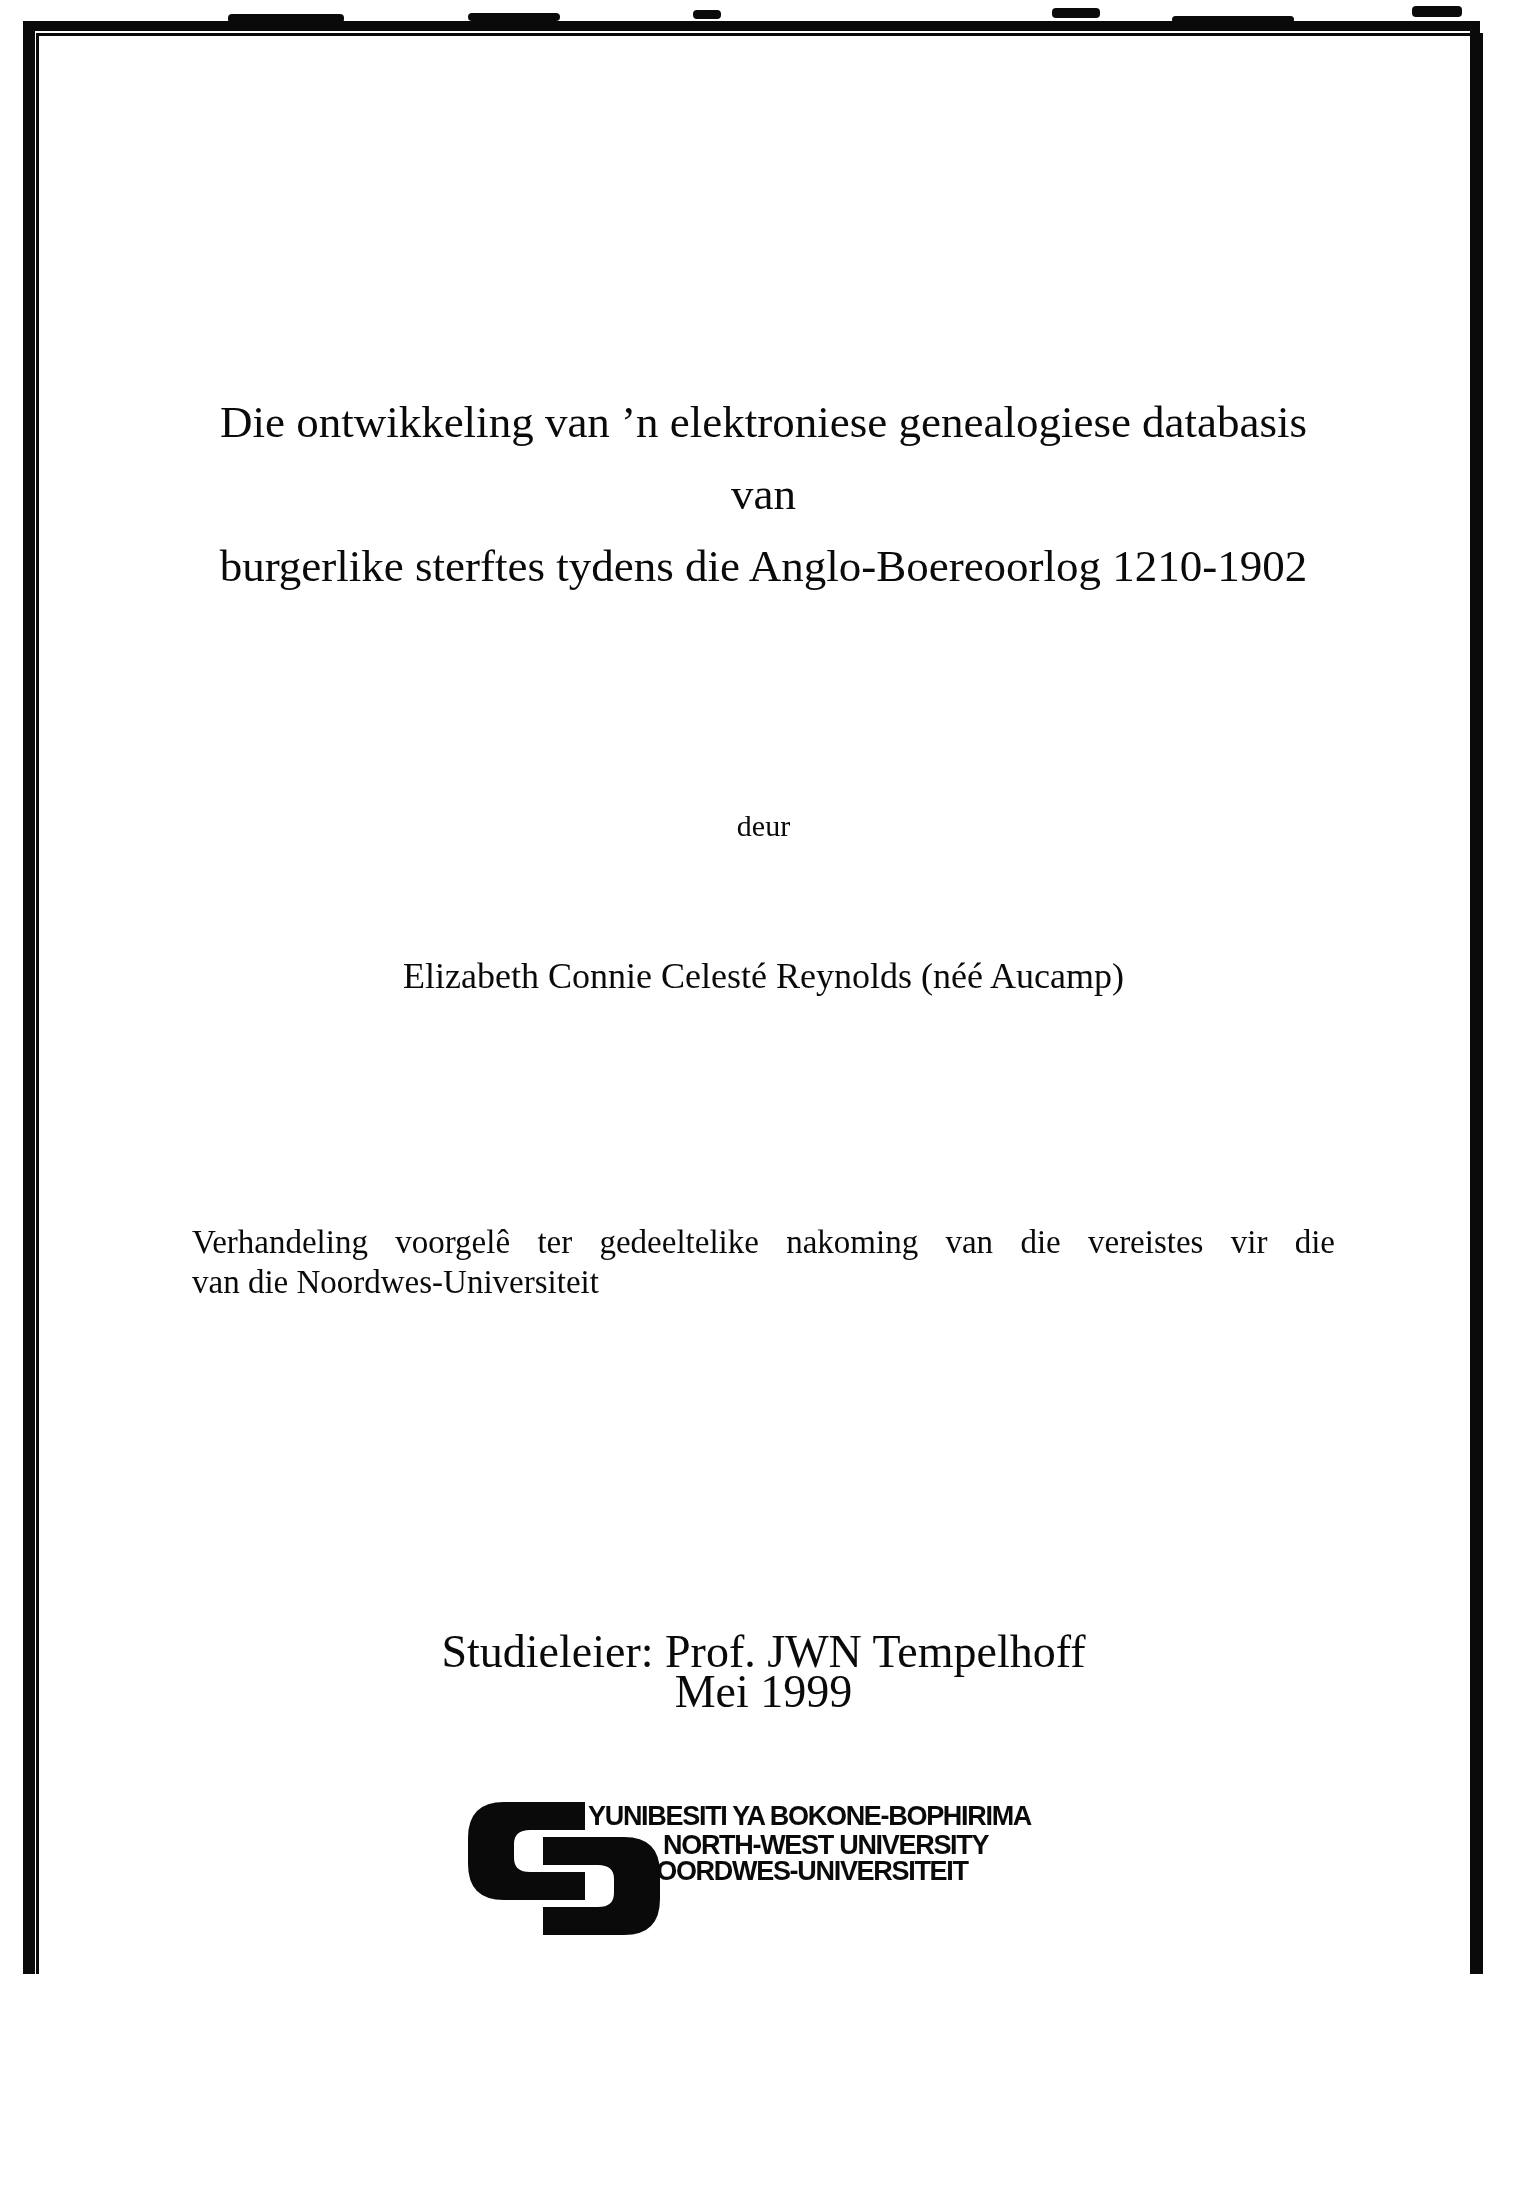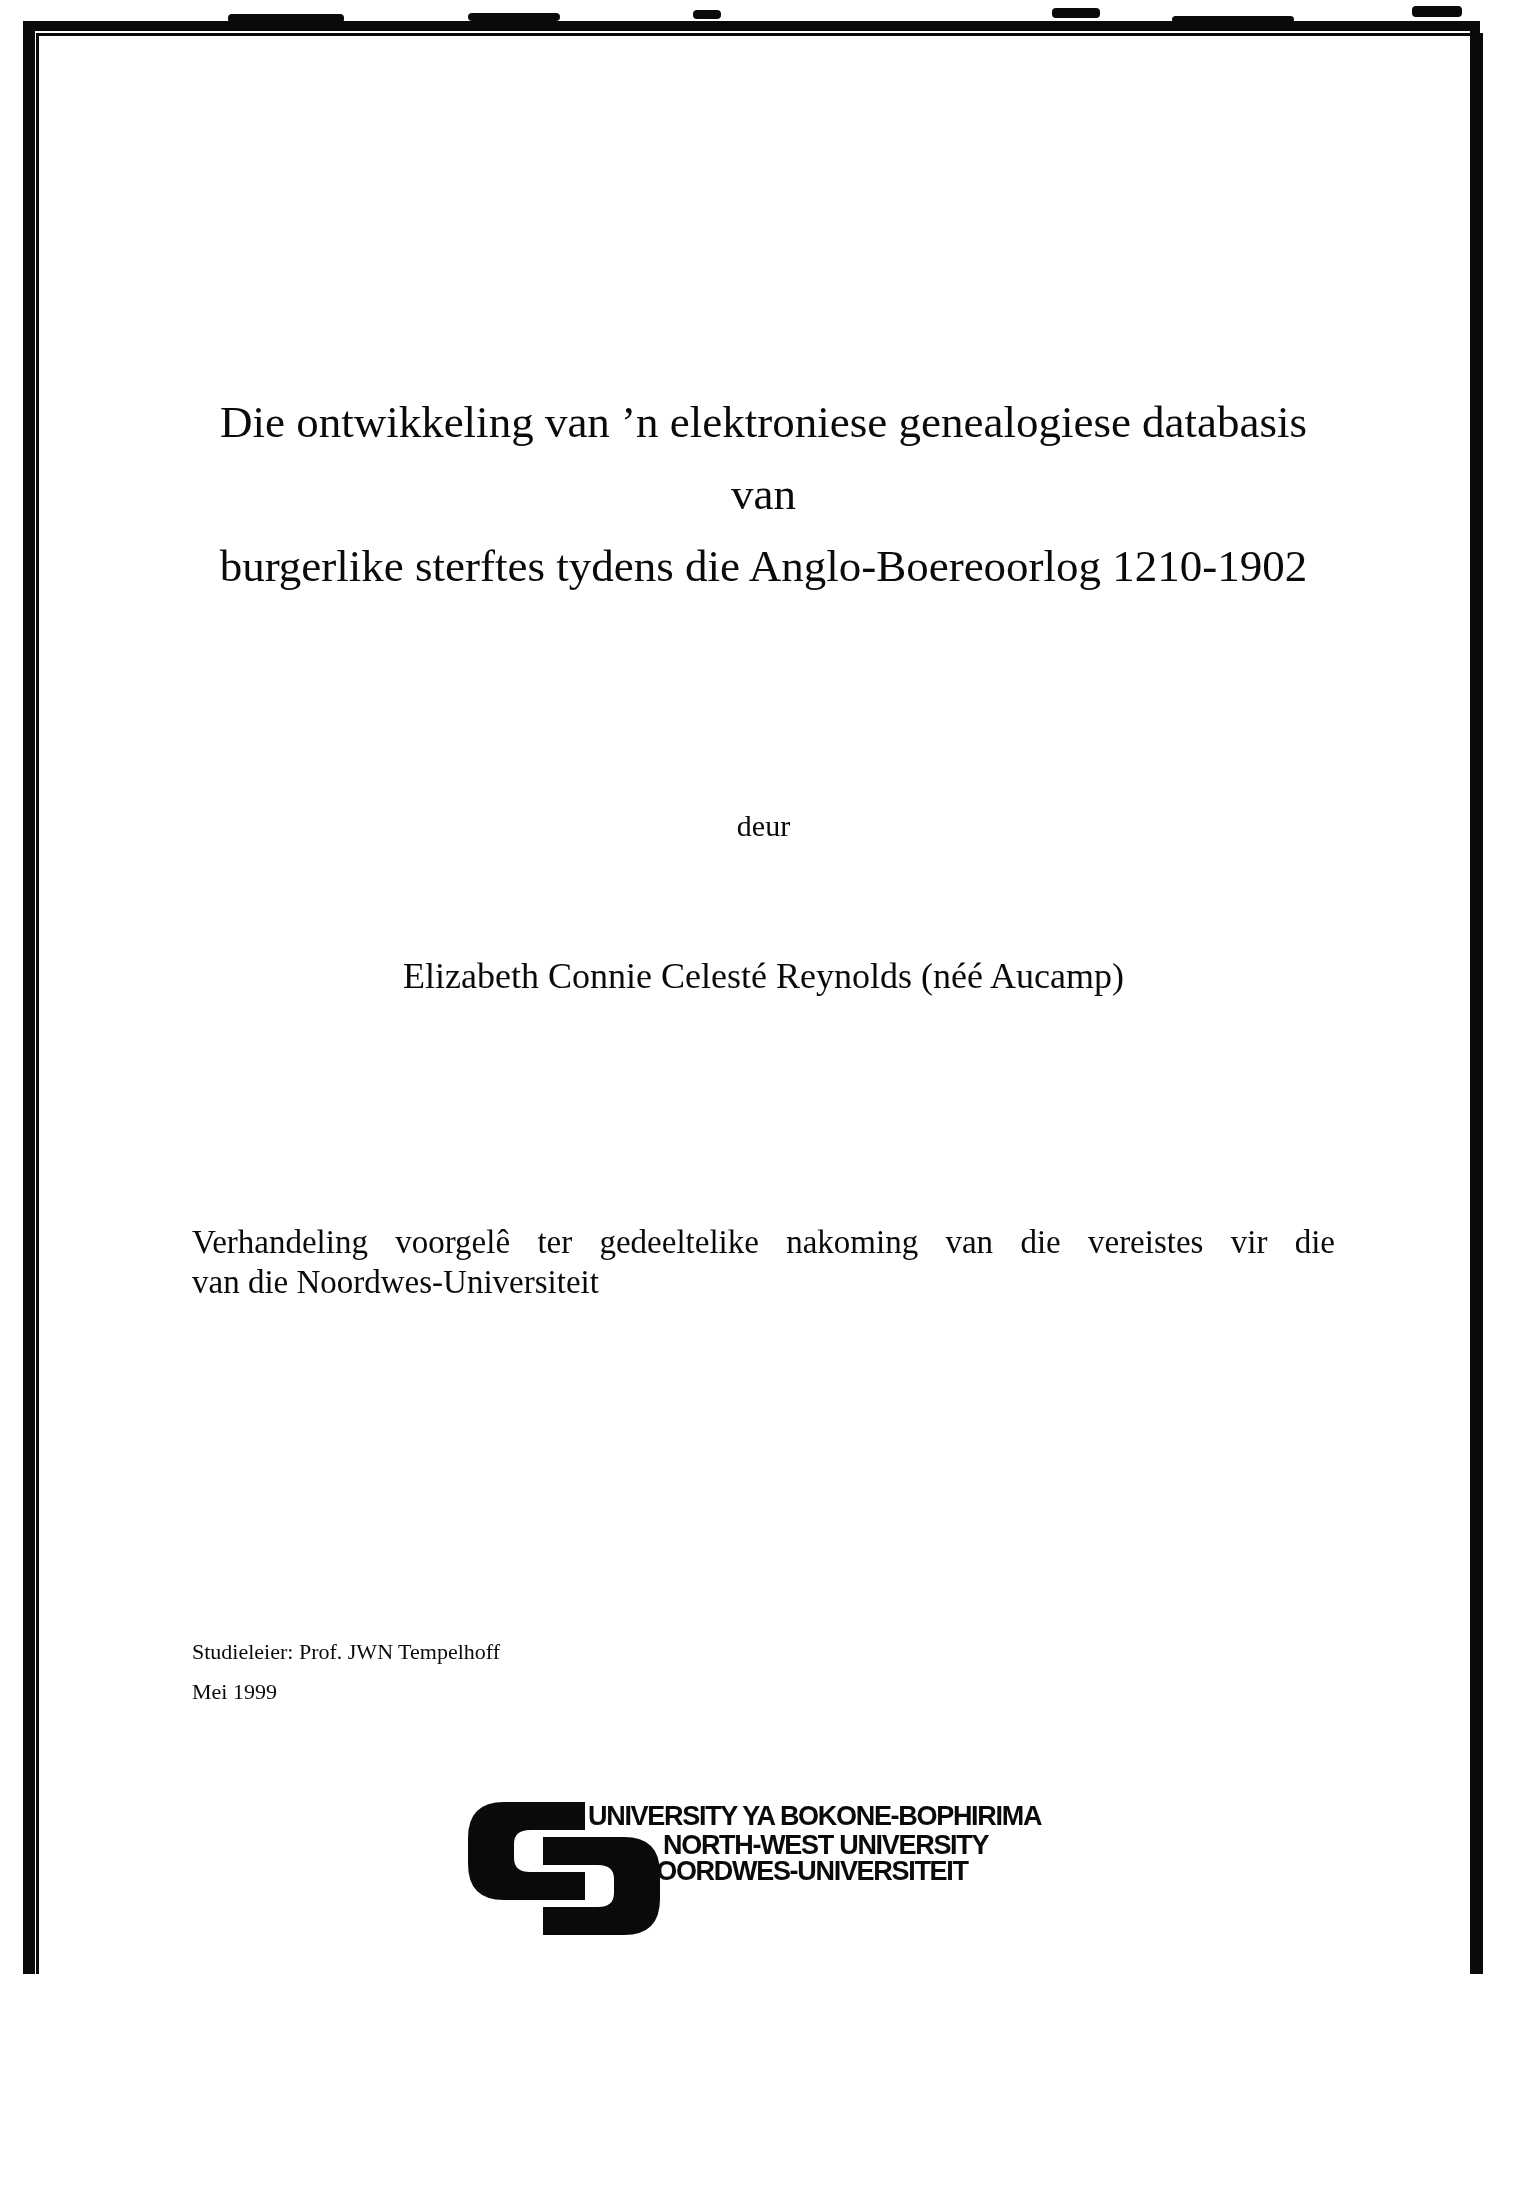--- a/index.html
+++ b/index.html
@@ -74,23 +74,23 @@
     display: block;
     text-align: justify;
     text-align-last: justify;
   }
   .degree-statement .plain-line {
     display: block;
   }
   .italic-seg { font-style: italic; }
   .supervisor-block {
     top: 1632px;
-    font-size: 22px;
+    font-size: 46px;
     line-height: 40px;
-    text-align: left;
+    text-align: center;
   }
   
   .logo-mark {
     position: absolute;
     left: 468px;
     top: 1802px;
     width: 192px;
     height: 133px;
   }
   .logo-line {
@@ -138,17 +138,17 @@
 
   <div class="col supervisor-block">
     <div>Studieleier: Prof. JWN Tempelhoff</div>
     <div>Mei 1999</div>
   </div>
 
   <svg class="logo-mark" viewBox="0 0 192 133" aria-hidden="true">
     <path fill="#0a0a0a" d="M117,0 H36 Q0,0 0,36 V62 Q0,98 36,98 H117 V70 H62 Q46,70 46,56 V42 Q46,28 62,28 H117 Z"></path>
     <path fill="#0a0a0a" d="M75,133 H156 Q192,133 192,97 V71 Q192,35 156,35 H75 V63 H130 Q146,63 146,77 V91 Q146,105 130,105 H75 Z"></path>
   </svg>
-  <div class="logo-line logo-line-1">UNIVERSITY YA BOKONE-BOPHIRIMA</div>
+  <div class="logo-line logo-line-1">YUNIBESITI YA BOKONE-BOPHIRIMA</div>
   <div class="logo-line logo-line-2">NORTH-WEST UNIVERSITY</div>
   <div class="logo-line logo-line-3">NOORDWES-UNIVERSITEIT</div>
 
 </div>
 
 </body></html>

